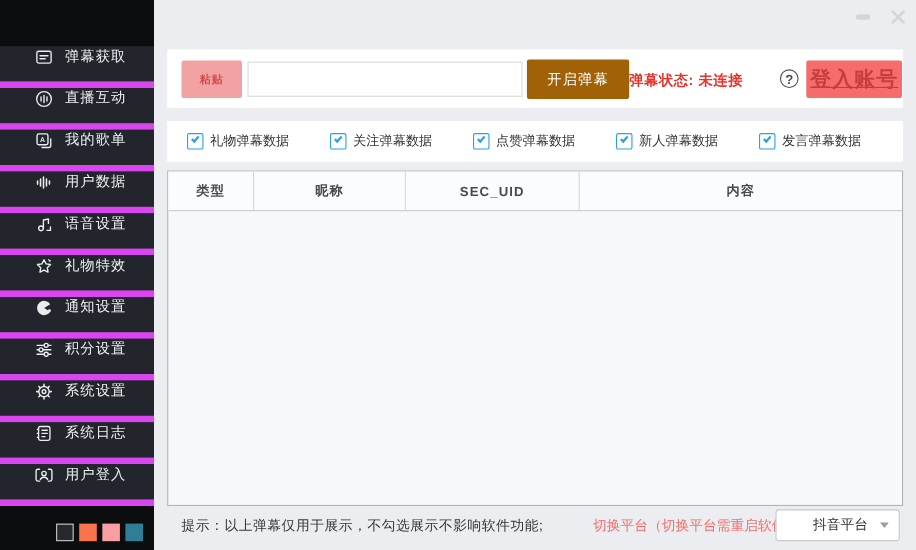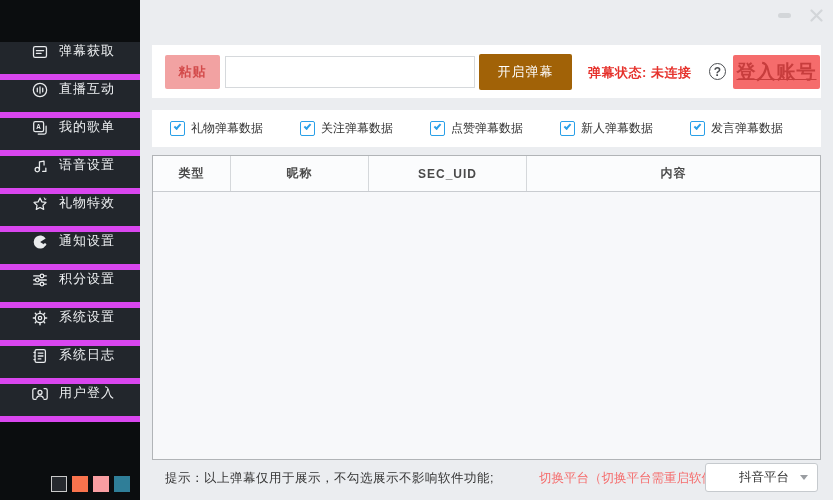--- a/index.html
+++ b/index.html
@@ -31,29 +31,29 @@
     justify-content:center; cursor:pointer; }
 
   
   .main { position:absolute; left:140px; top:0; width:693px; height:500px;
     background:#ebedf0; }
 
   .panel-top { position:absolute; left:12px; top:45px; width:669px; height:53px;
     background:#ffffff; }
   .btn { border:none; cursor:pointer; font-family:inherit; }
   .btn-paste { position:absolute; left:13px; top:10px; width:55px; height:34px;
-    background:#f2a2a2; color:#d34b4b; font-size:13px; font-weight:bold;
+    background:#f2a2a2; color:#d34b4b; font-size:10px; font-weight:bold;
     border-radius:2px; letter-spacing:1px; }
   .room-input { position:absolute; left:73px; top:11px; width:250px; height:32px;
     border:1px solid #d6d9dc; background:#fff; padding:0 8px; font-size:13px;
     color:#333; outline:none; }
   .btn-start { position:absolute; left:327px; top:9px; width:93px; height:36px;
     background:#a16207; color:#ffffff; font-size:13px; border-radius:2px;
     letter-spacing:1px; }
-  .status { position:absolute; left:436px; top:19px; font-size:13px;
+  .status { position:absolute; left:420px; top:19px; font-size:13px;
     font-weight:bold; color:#e6332d; letter-spacing:.5px; white-space:nowrap; }
   .help { position:absolute; left:557px; top:18px; width:17px; height:17px;
     border:1.6px solid #4b4e52; border-radius:50%; color:#4b4e52; font-size:12px;
     font-weight:bold; display:flex; align-items:center; justify-content:center;
     cursor:pointer; }
   .btn-login { position:absolute; left:581px; top:10px; width:87px; height:34px;
     background:#f56c6c; color:#c73d3d; font-size:19px; font-weight:bold;
     border-radius:2px; letter-spacing:1px;text-decoration:underline; }
 
   .panel-filters { position:absolute; left:12px; top:110px; width:669px;
@@ -121,20 +121,28 @@
             <rect x="3" y="3" width="11" height="11" rx="1.8" stroke="#e9ebed" stroke-width="1.4"></rect>
             <path d="M16.8 8 v6.8 a2 2 0 0 1 -2 2 H8" stroke="#e9ebed" stroke-width="1.4" stroke-linecap="round"></path>
             <text x="8.5" y="11.4" font-size="7" font-weight="bold" fill="#e9ebed" text-anchor="middle" font-family="sans-serif">A</text>
           </svg>
         </span>
         <span class="lbl">我的歌单</span>
       </div>
       <div class="side-item">
         <span class="ico">
           <svg width="18" height="18" viewBox="0 0 20 20" fill="none">
+            <path d="M3.5 8.5 V11.5 M6.5 6.5 V13.5 M9.5 4.5 V15.5 M12.5 6.5 V13.5 M15.5 8.5 V11.5" stroke="#e9ebed" stroke-width="1.6" stroke-linecap="round"></path>
+          </svg>
+        </span>
+        <span class="lbl">用户数据</span>
+      </div>
+      <div class="side-item">
+        <span class="ico">
+          <svg width="18" height="18" viewBox="0 0 20 20" fill="none">
             <circle cx="7" cy="14" r="2.4" stroke="#e9ebed" stroke-width="1.4"></circle>
             <path d="M9.4 14 V5.5 L14.5 4.5 V9" stroke="#e9ebed" stroke-width="1.4" stroke-linecap="round" stroke-linejoin="round"></path>
             <path d="M13 16 h3.5 v-3.5" stroke="#e9ebed" stroke-width="1.4" stroke-linecap="round"></path>
           </svg>
         </span>
         <span class="lbl">语音设置</span>
       </div>
       <div class="side-item">
         <span class="ico">
           <svg width="18" height="18" viewBox="0 0 20 20" fill="none">

